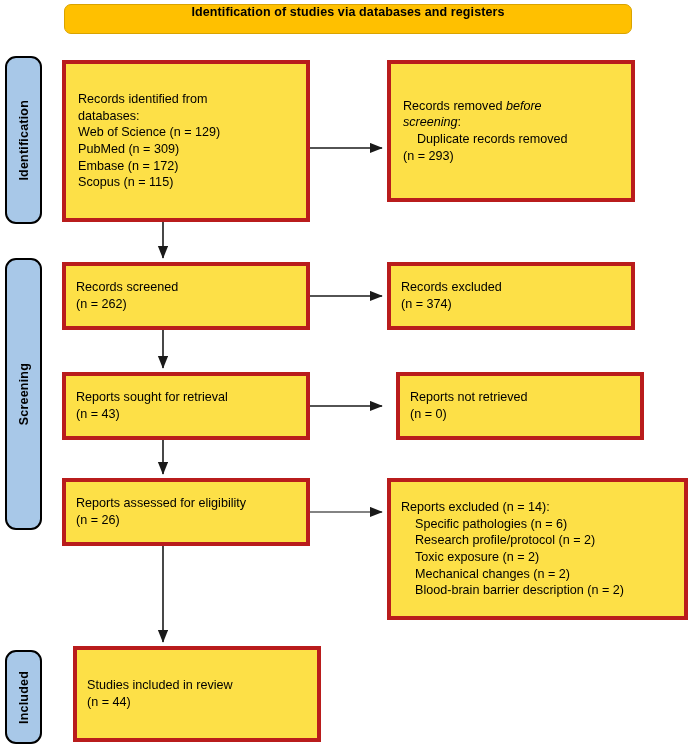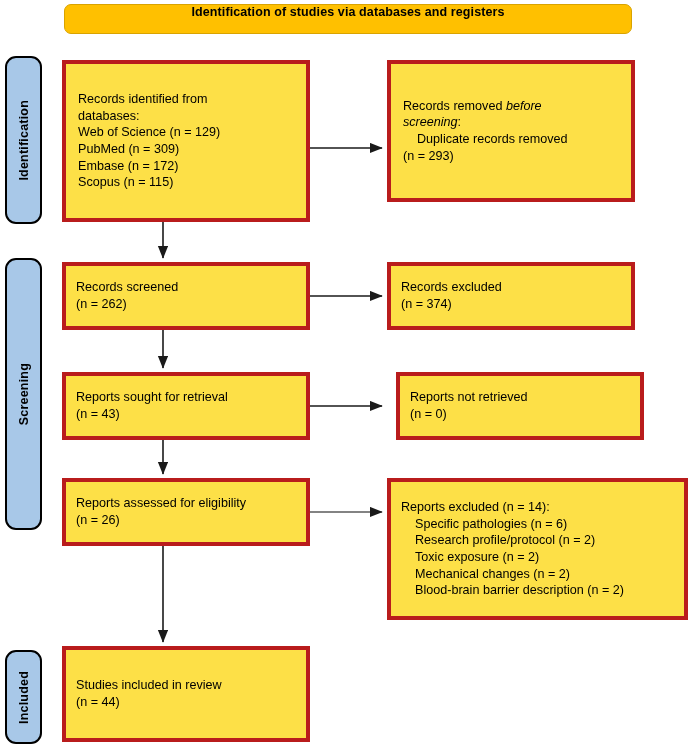--- a/index.html
+++ b/index.html
@@ -79,21 +79,21 @@
     padding: 0 10px;
     white-space: pre-wrap;
   }
   .box .box-text .ital { font-style: italic; }
 
   
   #box-identified  { left: 62px; top: 60px;  width: 248px; height: 162px; }
   #box-screened    { left: 62px; top: 262px; width: 248px; height: 68px;  }
   #box-sought      { left: 62px; top: 372px; width: 248px; height: 68px;  }
   #box-assessed    { left: 62px; top: 478px; width: 248px; height: 68px;  }
-  #box-included    { left: 62px; top: 646px; width: 248px; height: 96px;  }
+  #box-included    { left: 73px; top: 646px; width: 248px; height: 96px;  }
 
   
   #box-removed     { left: 387px; top: 60px;  width: 248px; height: 142px; }
   #box-excluded    { left: 387px; top: 262px; width: 248px; height: 68px;  }
   #box-notretrieved{ left: 387px; top: 372px; width: 248px; height: 68px; margin-left: 9px;  }
   #box-repexcluded { left: 387px; top: 478px; width: 301px; height: 142px; }
 
   #box-identified .box-text,
   #box-removed .box-text { padding-left: 12px; }
 

